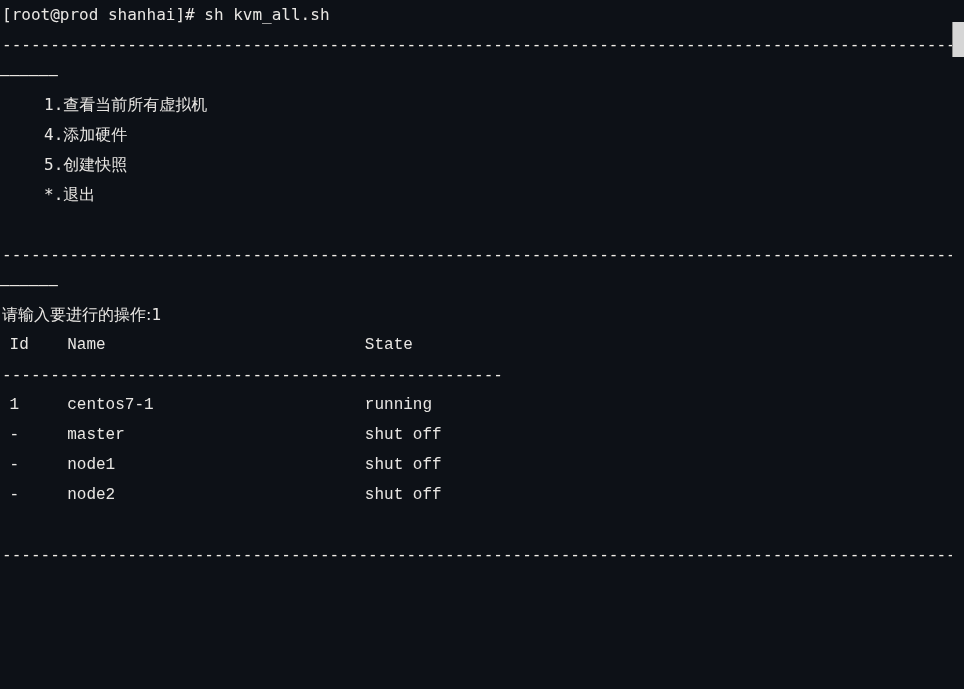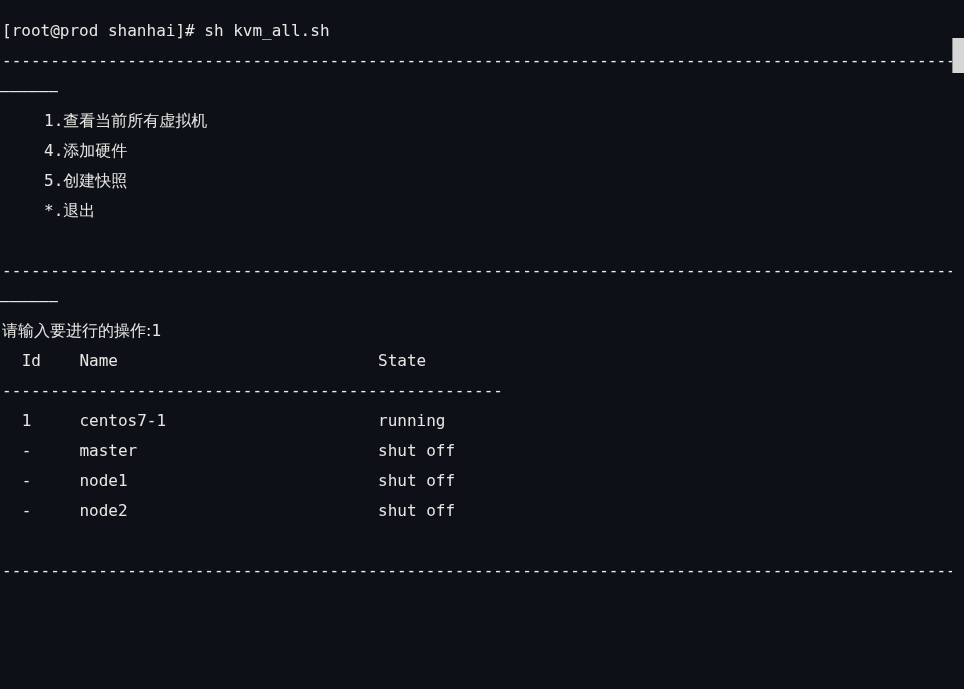--- a/index.html
+++ b/index.html
@@ -12,21 +12,20 @@
     position: relative;
     width: 964px;
     height: 605px;
     background: #0d1117;
     overflow: hidden;
     font-family: "DejaVu Sans Mono", "Liberation Mono", monospace;
     font-size: 16px;
     line-height: 30px;
     color: #e8e6e3;
     box-sizing: border-box;
-    margin-top: 16px;
   }
   .line {
     white-space: pre;
     padding-left: 2px;
     height: 30px;
     letter-spacing: 0px;
   }
   .rule-full {
     white-space: pre;
     height: 30px;
@@ -51,21 +50,22 @@
   }
   .menu-num {
     font-family: "DejaVu Sans Mono", "Liberation Mono", monospace;
   }
   .cjk {
     font-family: "DejaVu Sans", "Liberation Sans", sans-serif;
   }
   .table-line {
     white-space: pre;
     height: 30px;
-    padding-left: 12px;
+    padding-left: 0;
+    font-family: Liberation Mono, monospace;
   }
   .dashed-rule {
     white-space: pre;
     height: 30px;
     overflow: hidden;
     padding-left: 2px;
     color: #f0ede8;
   }
   #scrollbar-track {
     position: absolute;

